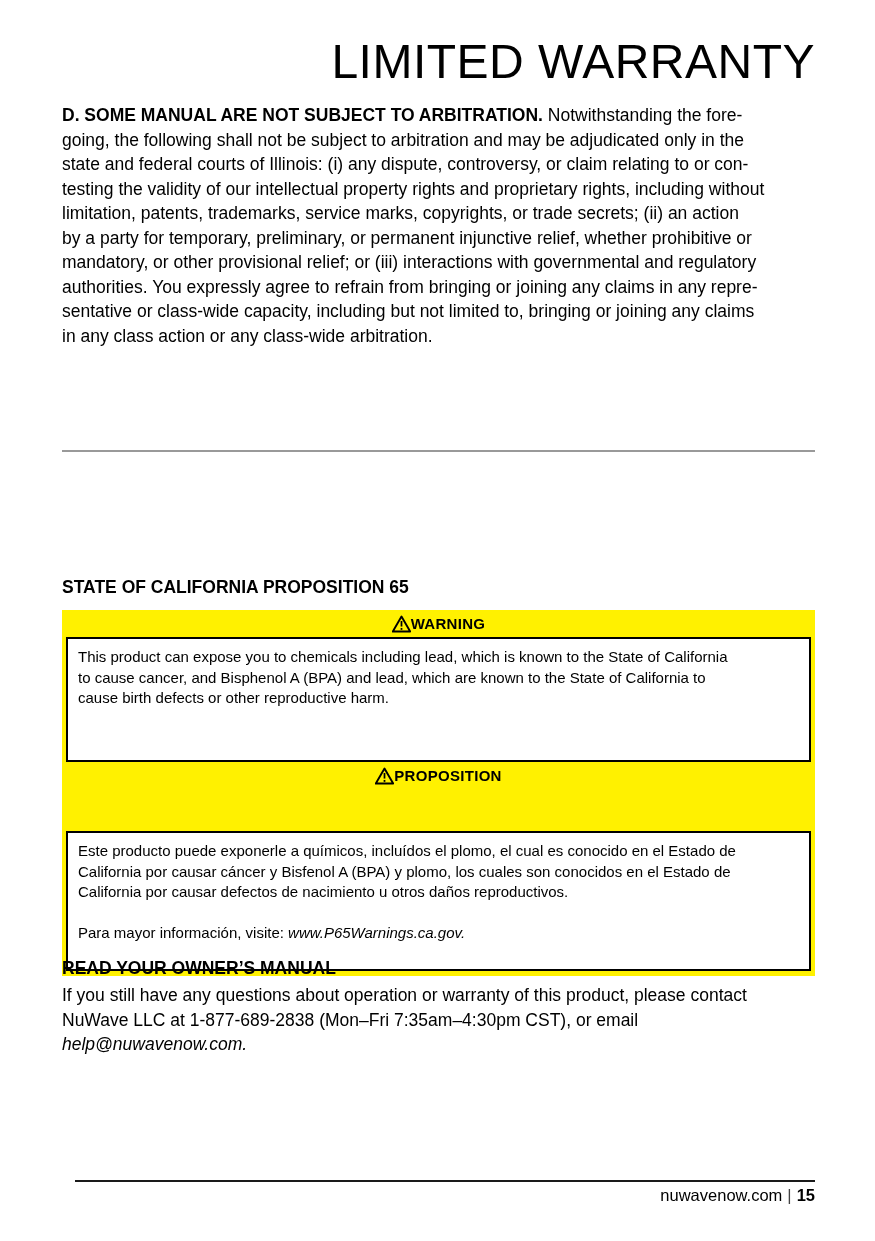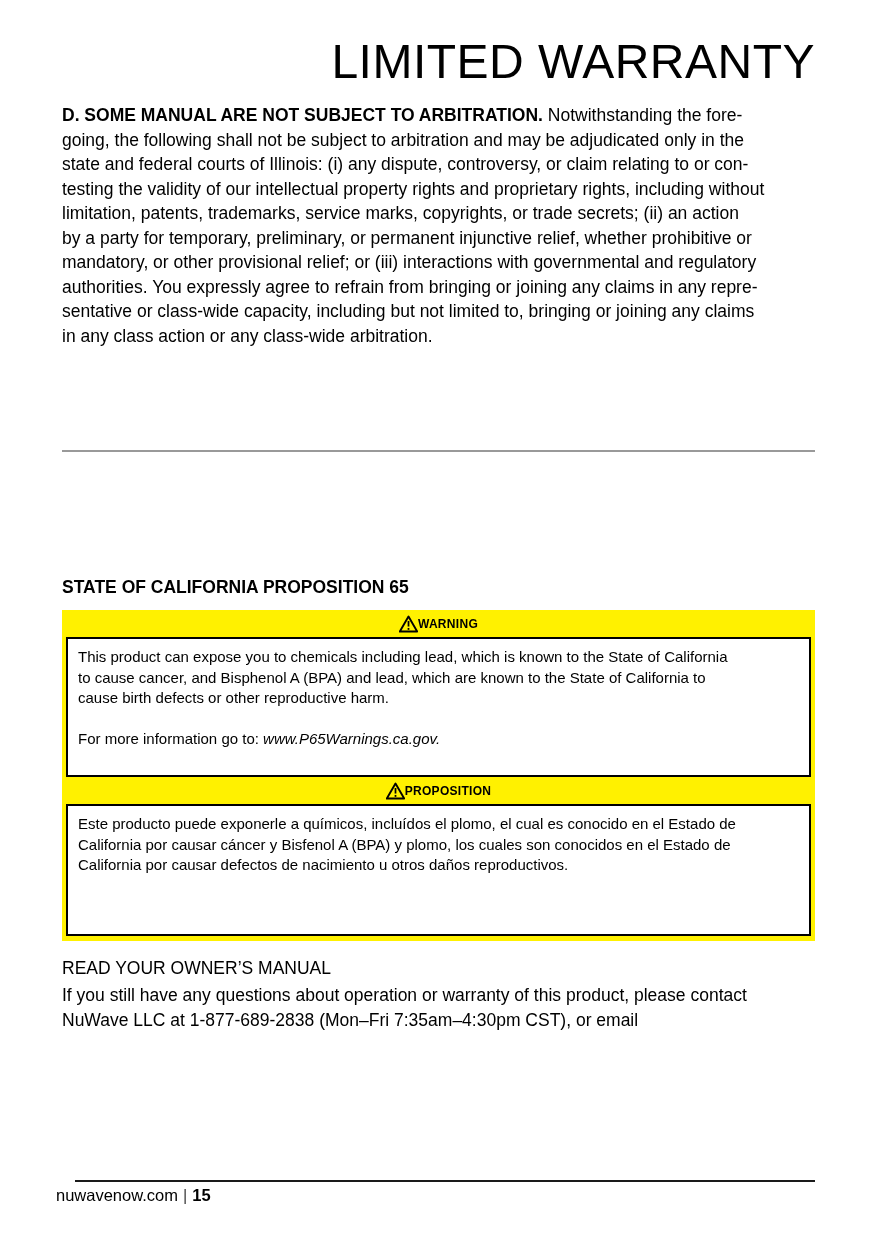--- a/index.html
+++ b/index.html
@@ -54,43 +54,43 @@
     left: 62px;
     width: 753px;
     background: var(--warning-yellow, #FFF100);
     padding: 0 4px 5px 4px;
   }
   .warn-header {
     height: 27px;
     display: flex;
     align-items: center;
     justify-content: center;
-    font-size: 12px;
+    font-size: 15px;
     font-weight: 700;
     letter-spacing: 0.3px;
   }
   .warn-header svg { display: block; }
   .panel {
     background: #ffffff;
     border: 2px solid #000000;
     padding: 8px 10px 26px 10px;
     font-size: 15px;
     line-height: 20.5px;
   }
   .panel-body { white-space: pre-line; }
   .panel-info { margin-top: 20px; white-space: pre-line; }
   .panel-info em { font-style: italic; }
   .panel-en { min-height: 125px; }
-  .panel-es { min-height: 132px; }
+  .panel-es { min-height: 132px; margin-top: 42px; }
   .owners-heading {
     position: absolute;
     top: 958px;
     left: 62px;
     font-size: 17.5px;
-    font-weight: 400;
+    font-weight: 700;
   }
   .owners-body {
     position: absolute;
     top: 983px;
     left: 62px;
     width: 760px;
     font-size: 17.5px;
     line-height: 24.5px;
     white-space: pre-line;
   }
@@ -98,23 +98,23 @@
   .footer-rule {
     position: absolute;
     top: 1180px;
     left: 75px;
     width: 740px;
     border-top: 2px solid #1a1a1a;
   }
   .footer-text {
     position: absolute;
     top: 1186px;
-    left: 56px;
+    left: 62px;
     width: 753px;
-    text-align: left;
+    text-align: right;
     font-size: 16.5px;
   }
   .footer-text .sep { padding: 0 5px; color: #444; }
   .footer-text strong { font-weight: 700; }
 </style>
 </head>
 <body>
 
 <div class="page">
 
@@ -145,44 +145,44 @@
           <rect x="10.9" y="16" width="2.2" height="2.4" fill="#000"></rect>
         </svg>
       </span>
       <span>WARNING</span>
     </div>
 
     <div class="panel panel-en">
       <p class="panel-body">This product can expose you to chemicals including lead,  which is known to the State of California
 to cause cancer, and Bisphenol A (BPA)  and lead, which are known to the State of California to
 cause birth defects or other reproductive harm.</p>
-      <p class="panel-info"><span>For more information go to: </span><em>www.P65Warnings.ca.gov.</em></p>
     </div>
 
     <div class="warn-header">
       <span>
         <svg width="19" height="18" viewBox="0 0 24 22">
           <path d="M12 1.5 L23 20.5 H1 Z" fill="none" stroke="#000" stroke-width="2.4" stroke-linejoin="round"></path>
           <rect x="10.9" y="7.2" width="2.2" height="7" fill="#000"></rect>
           <rect x="10.9" y="16" width="2.2" height="2.4" fill="#000"></rect>
         </svg>
       </span>
       <span>PROPOSITION</span>
     </div>
 
     <div class="panel panel-es">
       <p class="panel-body">Este producto puede exponerle a químicos, incluídos el plomo, el cual es conocido en el Estado de
 California por causar cáncer y  Bisfenol A (BPA) y plomo, los cuales son conocidos en el Estado de
 California por causar defectos de nacimiento u otros daños reproductivos.</p>
+      <p class="panel-info"><span>Para mayor información, visite: </span><em>www.P65Warnings.ca.gov.</em></p>
     </div>
 
   </div>
 
   <h2 class="owners-heading">READ YOUR OWNER’S MANUAL</h2>
 
   <p class="owners-body"><span>If you still have any questions about operation or warranty of this product, please contact
-NuWave LLC at 1-877-689-2838 (Mon–Fri 7:35am–4:30pm CST), or email</span></p>
+NuWave LLC at 1-877-689-2838 (Mon–Fri 7:35am–4:30pm CST), or email</span><span class="email">help@nuwavenow.com.</span></p>
 
   <div class="footer-rule"></div>
 
   <div class="footer-text"><span>nuwavenow.com</span><span class="sep">|</span><strong>15</strong></div>
 
 </div>
 
 </body></html>

